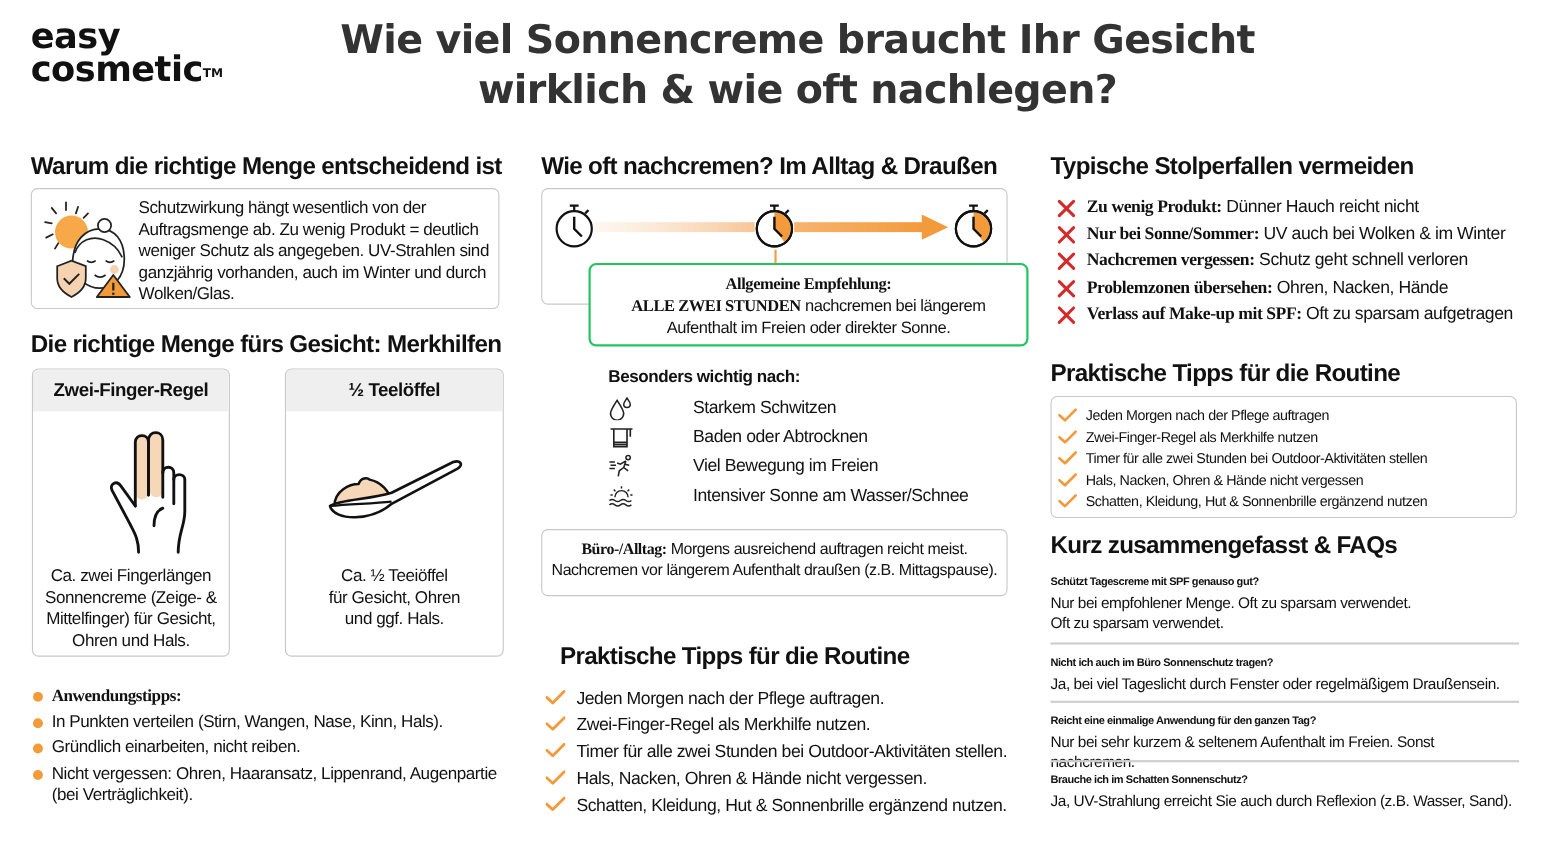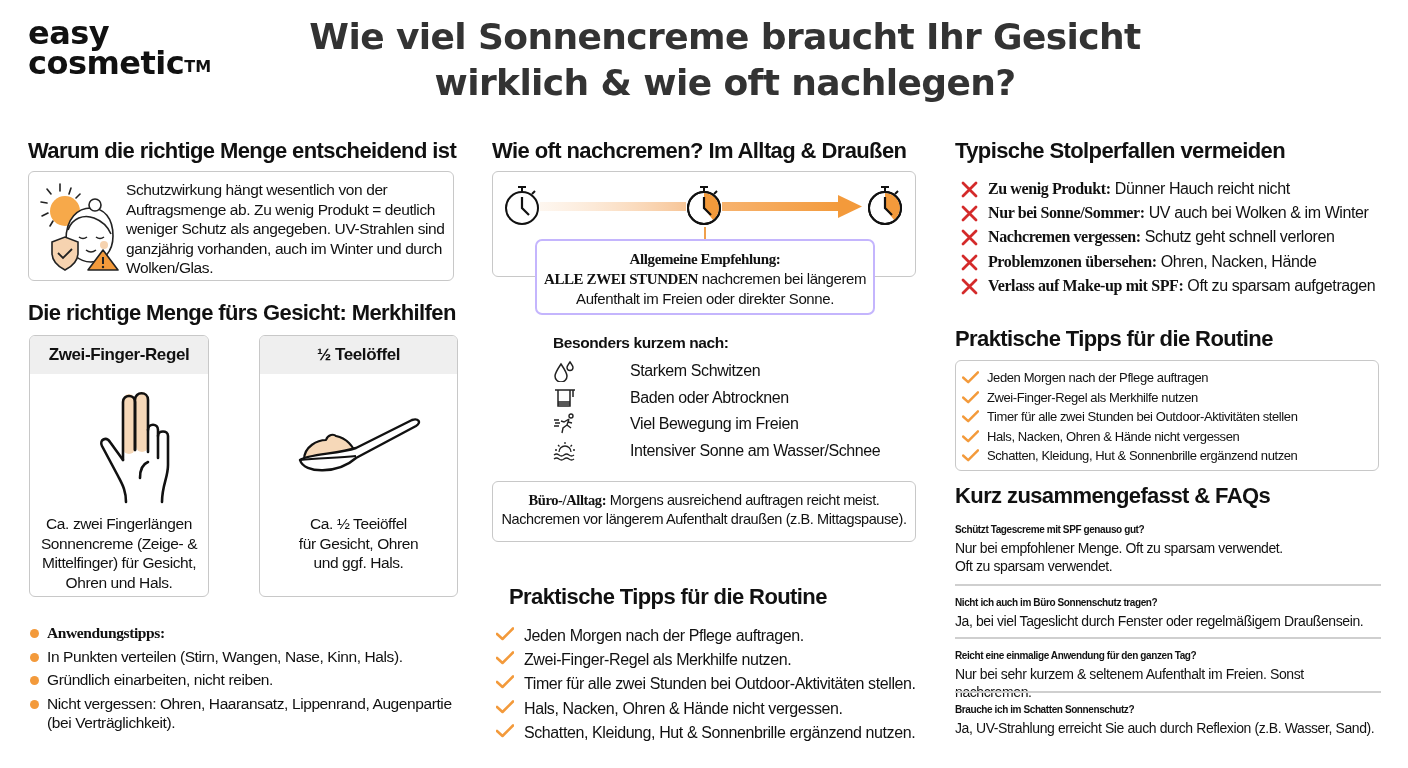--- a/index.html
+++ b/index.html
@@ -2,42 +2,42 @@
 <html><head>
 <meta charset="utf-8">
 <style>
   * { box-sizing: border-box; margin: 0; padding: 0; }
   html, body { width: 1408px; height: 768px; background: #ffffff; overflow: hidden; }
   body { font-family: "Liberation Sans", "DejaVu Sans", sans-serif; color: #111; position: relative; }
   .abs { position: absolute; }
 
   
   .logo { left: 28px; top: 18px; font-family: "DejaVu Sans", sans-serif; font-weight: bold; font-size: 32px; line-height: 30px; color: #111; letter-spacing: -0.5px; }
-  .logo sup { font-size: 16px; vertical-align: top; position: relative; top: 4px; letter-spacing: 0; }
+  .logo sup { font-size: 11px; vertical-align: top; position: relative; top: 4px; letter-spacing: 0; }
 
   
   .title { left: 300px; width: 850px; top: 14px; text-align: center; font-family: "DejaVu Sans", sans-serif; font-weight: bold; font-size: 36px; line-height: 46px; color: #333; letter-spacing: -0.6px; }
 
   .h2 { font-weight: bold; font-size: 22px; color: #111; letter-spacing: -0.6px; white-space: nowrap; transform-origin: left top; }
   .box { border: 1.5px solid #c8c8c8; border-radius: 6px; background: #fff; }
 
   
   .why-box { left: 28px; top: 171px; width: 426px; height: 110px; }
   .why-text { left: 126px; top: 180px; width: 320px; font-size: 15.5px; line-height: 19.5px; color: #111; letter-spacing: -0.4px; }
   .card { width: 180px; height: 262px; top: 335px; overflow: hidden; }
   .card-head { height: 38px; background: #efefef; display: flex; align-items: center; justify-content: center; font-weight: bold; font-size: 17px; letter-spacing: -0.4px; }
   .card-text { position: absolute; left: 0; right: 0; text-align: center; font-size: 15.5px; line-height: 19.5px; letter-spacing: -0.4px; }
 
   .tips-list { left: 30px; top: 623px; width: 430px; list-style: none; font-size: 15.5px; line-height: 19.5px; letter-spacing: -0.4px; }
   .tips-list li { position: relative; padding-left: 17px; margin-bottom: 4px; }
   .tips-list li::before { content: ""; position: absolute; left: 0; top: 6px; width: 9px; height: 9px; border-radius: 50%; background: #f39a3b; }
 
   
   .time-box { left: 492px; top: 171px; width: 424px; height: 106px; }
-  .rec-box { left: 535px; top: 239px; width: 340px; height: 76px; border: 2px solid #c4b5fd; border-radius: 7px; background: #fff; text-align: center; font-size: 15px; line-height: 19px; letter-spacing: -0.4px; padding-top: 8px; }
+  .rec-box { left: 535px; top: 239px; width: 400px; height: 76px; border: 2px solid #22c55e; border-radius: 7px; background: #fff; text-align: center; font-size: 15px; line-height: 19px; letter-spacing: -0.4px; padding-top: 8px; }
   .connector { left: 704px; top: 227px; width: 2px; height: 13px; background: #f0a04b; }
   .after-head { left: 553px; top: 334px; font-weight: bold; font-size: 15.5px; letter-spacing: -0.4px; }
   .after-list { left: 553px; top: 358px; list-style: none; font-size: 16px; line-height: 26.5px; letter-spacing: -0.4px; }
   .after-list li { display: flex; align-items: center; gap: 44px; }
   .after-list svg { width: 24px; height: 22px; margin-right: 9px; }
   .office-box { left: 492px; top: 481px; width: 424px; height: 61px; text-align: center; font-size: 14.5px; line-height: 19px; letter-spacing: -0.4px; padding-top: 9px; }
 
   .check-list { list-style: none; }
   .check-list li { position: relative; padding-left: 30px; }
   .check-list li .chk { position: absolute; left: 2px; top: 3px; width: 18px; height: 14px; }
@@ -186,21 +186,21 @@
   </g>
 </svg>
 <div class="abs connector"></div>
 
 <div class="abs rec-box">
   <div><b>Allgemeine Empfehlung:</b></div>
   <div><b>ALLE ZWEI STUNDEN</b><span> nachcremen bei längerem</span></div>
   <div>Aufenthalt im Freien oder direkter Sonne.</div>
 </div>
 
-<div class="abs after-head">Besonders kurzem nach:</div>
+<div class="abs after-head">Besonders wichtig nach:</div>
 <ul class="abs after-list">
   <li>
     <svg viewBox="0 0 24 22">
         <path d="M8 4 C4 10 2 13 2 16 a6 6 0 0 0 12 0 C14 13 12 10 8 4Z" fill="none" stroke="#222" stroke-width="1.5"></path>
         <path d="M17 2 C15 5 14 6 14 7.5 a3 3 0 0 0 6 0 C20 6 19 5 17 2Z" fill="none" stroke="#222" stroke-width="1.4"></path>
       </svg>
     <span>Starkem Schwitzen</span>
   </li>
   <li>
     <svg viewBox="0 0 24 22">

